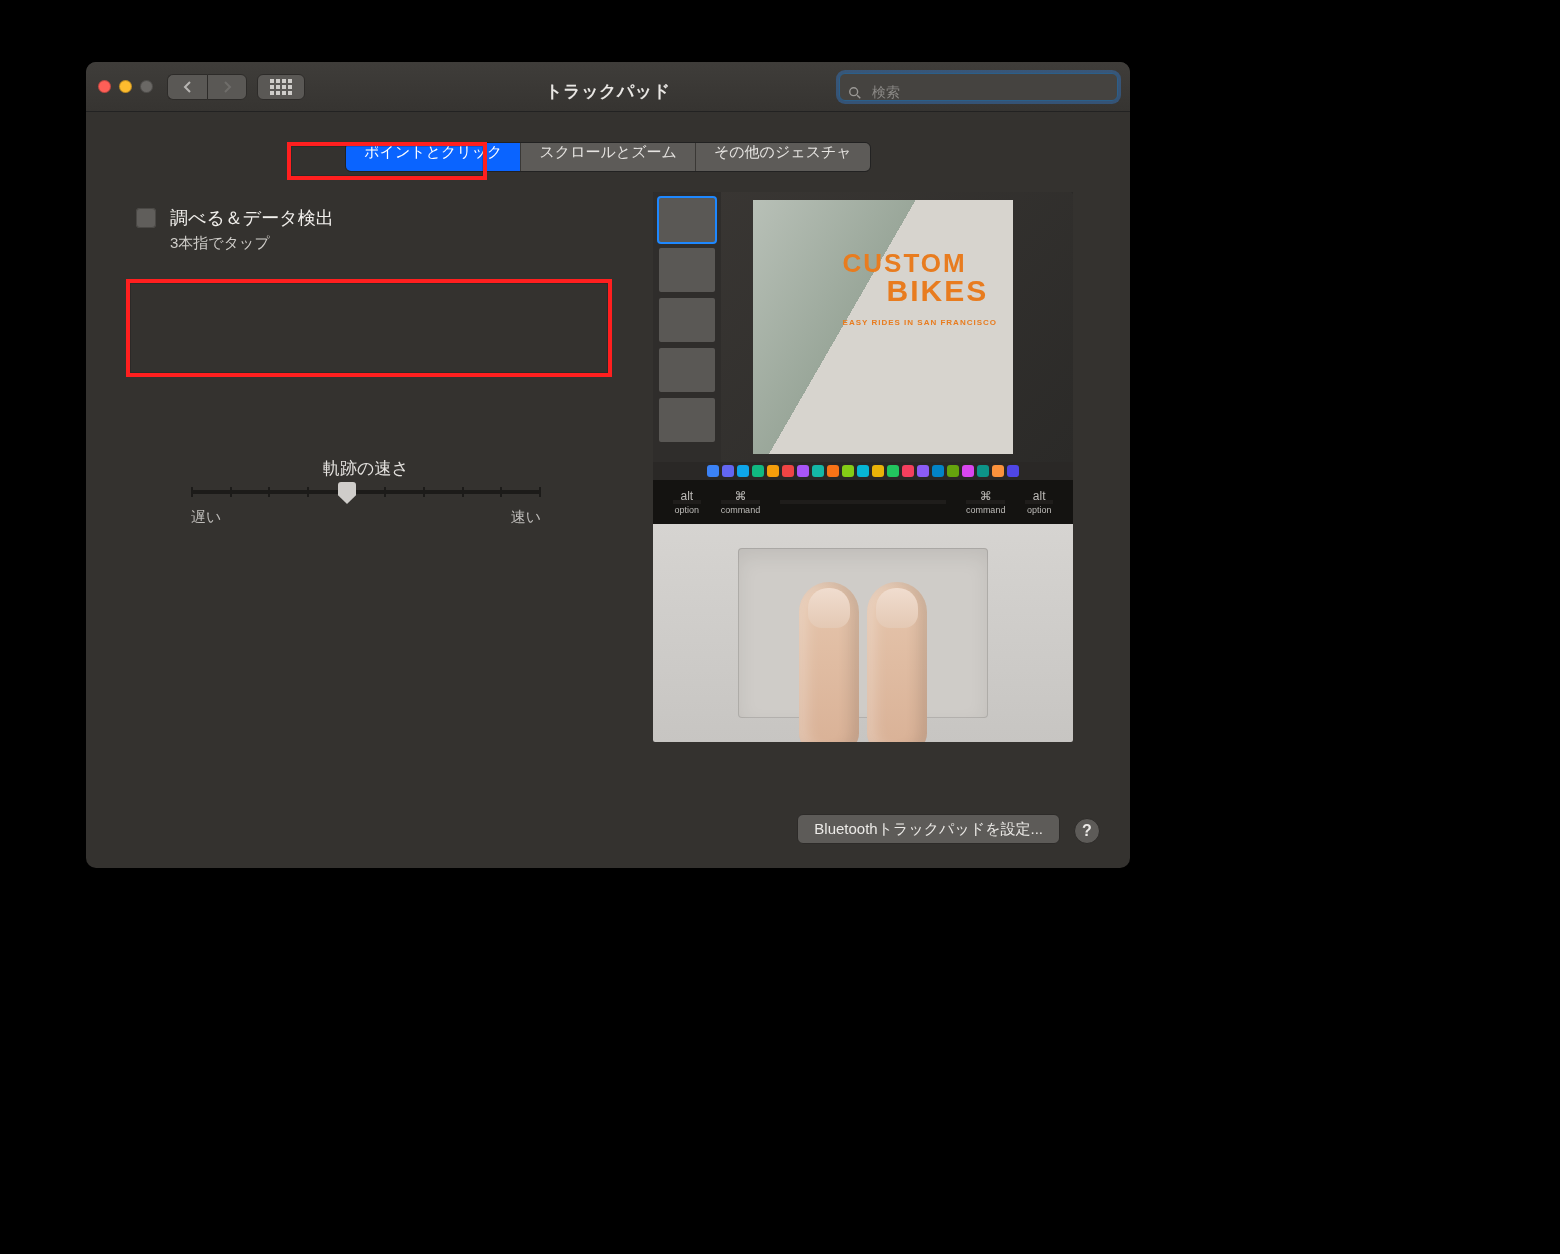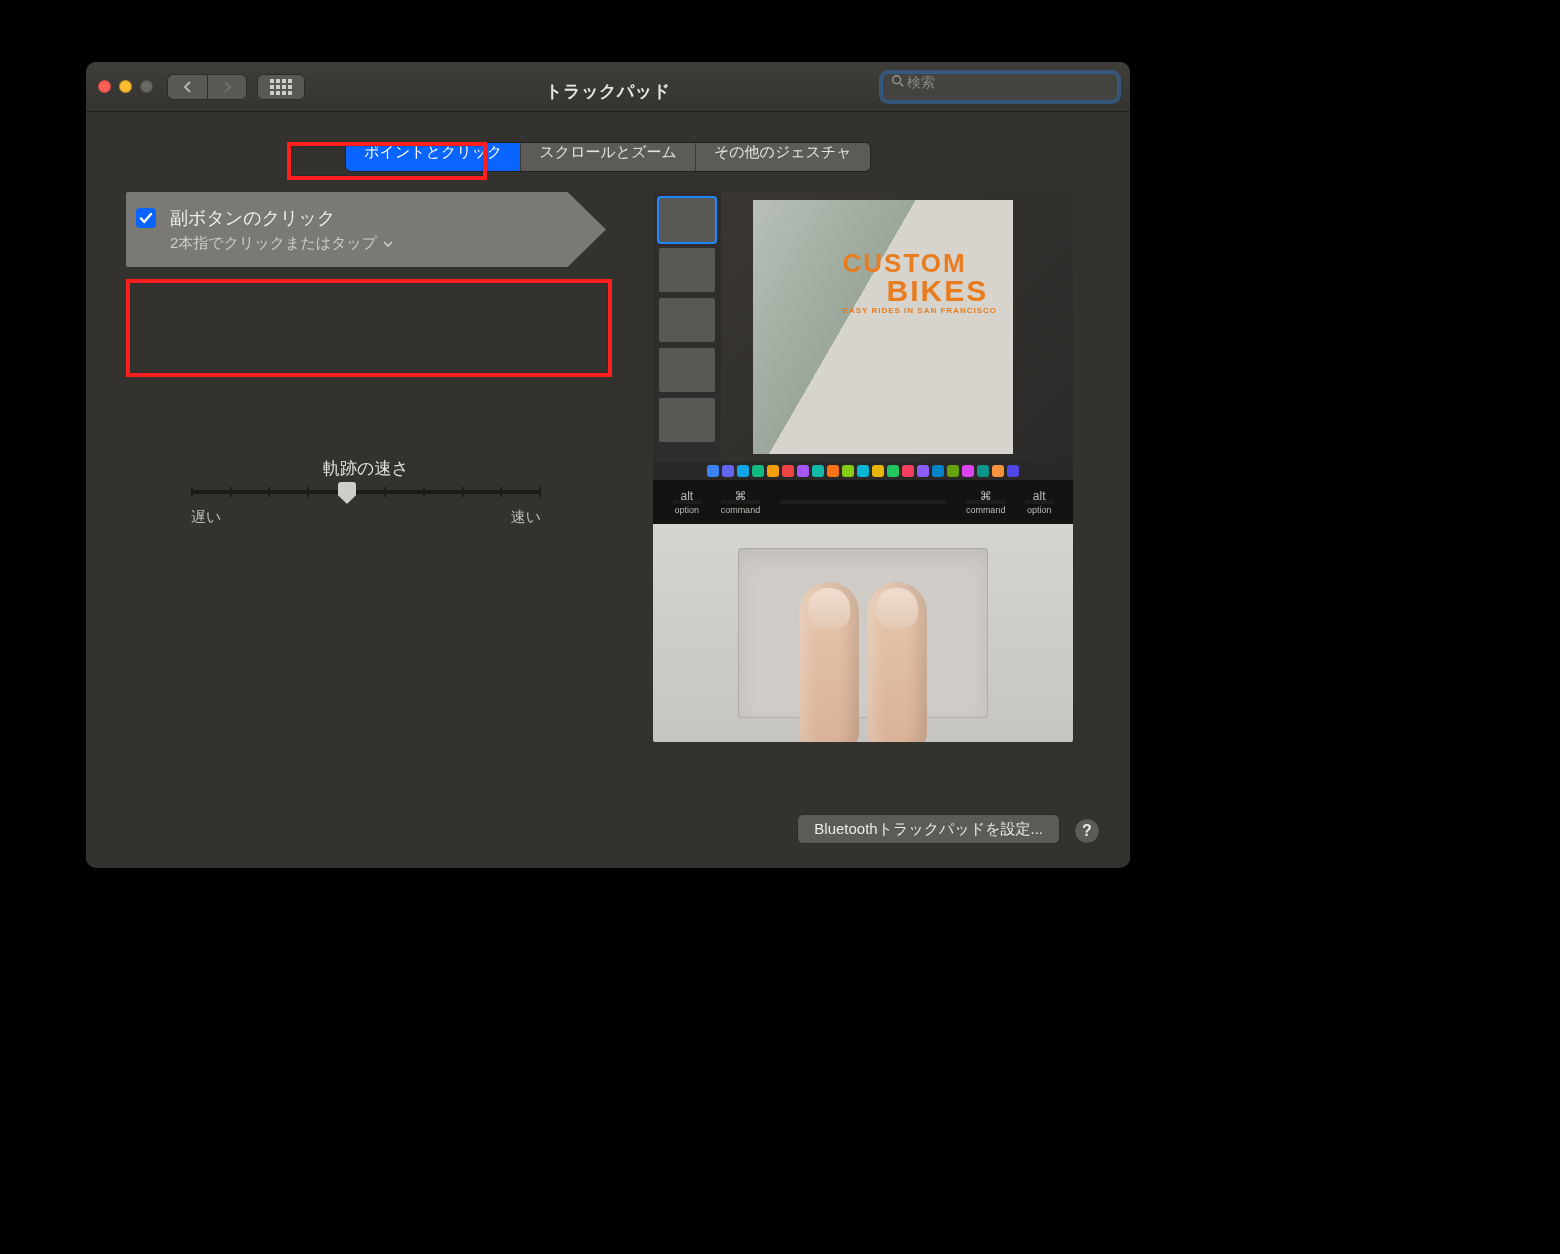--- a/index.html
+++ b/index.html
@@ -30,23 +30,23 @@
     width:48px; height:26px; margin-left:10px; border-radius:6px;
     background:#5a5855; border:1px solid #2d2b29; display:flex; align-items:center; justify-content:center;
   }
   .grid-icon { display:grid; grid-template-columns:repeat(4,4px); grid-auto-rows:4px; gap:2px; }
   .grid-icon span { background:#cfcdca; width:4px; height:4px; }
   .title-center {
     position:absolute; left:0; right:0; text-align:center; color:#e9e7e4;
     font-size:17px; font-weight:600; letter-spacing:.5px; pointer-events:none;margin-top:9px;
   }
   .search {
-    margin-left:auto; width:236px; height:28px; border-radius:6px;
+    margin-left:auto; width:279px; height:28px; border-radius:6px;
     background:#454340; border:1px solid #2b5f8a; box-shadow: 0 0 0 3px rgba(50,120,200,.45);
-    display:flex; align-items:flex-start; padding:0 8px; gap:2px;
+    display:flex; align-items:flex-end; padding:0 8px; gap:10px;
   }
   .search svg { width:14px; height:14px; color:#9b9996; }
   .search input {
     flex:1; background:transparent; border:none; outline:none; color:#ddd;
     font-size:14px;
   }
   .search input::placeholder { color:#8a8885; }
 
   .tabs { display:flex; justify-content:center; margin-top:30px; }
   .tabbar { display:flex; border-radius:6px; overflow:hidden; border:1px solid #222; }
@@ -110,21 +110,21 @@
   .mini-thumb { width:56px; height:44px; background:#5a5855; border-radius:2px; }
   .mini-thumb.sel { box-shadow: 0 0 0 2px #1e88ff; }
   .mini-main { flex:1; background:#e8e6e2; margin:8px 60px 8px 8px; position:relative; display:flex; }
   .mini-img { flex:1; background:linear-gradient(120deg,#b8c0b7 0%, #9aa79a 40%, #d7d4ce 40%, #d7d4ce 100%); position:relative;}
   .mini-overlay {
     position:absolute; right:16px; top:50px; text-align:left;
     font-weight:800; letter-spacing:2px;
   }
   .mini-overlay .l1 { color:#e87c1f; font-size:26px; line-height:1; }
   .mini-overlay .l2 { color:#e87c1f; font-size:30px; line-height:1;margin-left:44px; }
-  .mini-overlay .l3 { color:#e87c1f; font-size:8px; letter-spacing:1px; margin-top:0; font-weight:600;}
+  .mini-overlay .l3 { color:#e87c1f; font-size:8px; letter-spacing:1px; margin-top:12px; font-weight:600;}
   .dockbar { height:18px; background:#2a2826; display:flex; align-items:center; justify-content:center; gap:3px; padding:0 6px;}
   .dockbar span { width:12px; height:12px; border-radius:3px; }
   .keyrow { height:44px; background:#141311; display:flex; gap:20px; padding:20px;}
   .key { background:#1f1d1b; flex:1; display:flex; flex-direction:column; align-items:center; justify-content:center; color:#bdbbb8; font-size:9px; gap:2px;}
   .key .sym { font-size:12px; }
   .key.space { flex:6; }
   .trackpad-area {
     flex:1; background:linear-gradient(#d6d4d1,#c7c5c2); position:relative;
     display:flex; align-items:center; justify-content:center;
   }
@@ -222,37 +222,28 @@
           </div>
         <div class="tab">
             <span>その他のジェスチャ</span>
           </div>
       </div>
     </div>
 
     <div class="content">
       <div class="leftcol">
 
-
-        <div class="option-row selected">
-          <div class="checkbox checked">
-            <svg viewBox="0 0 14 14">
-                <path d="M2 7.5 5.2 11 12 3" fill="none" stroke="currentColor" stroke-width="2.4" stroke-linecap="round" stroke-linejoin="round"></path>
-              </svg>
-          </div>
+        <div class="option-row">
+          <div class="checkbox unchecked"></div>
           <div class="texts">
-            <div class="primary">副ボタンのクリック</div>
-            <div class="secondary">
-              <span>2本指でクリックまたはタップ</span>
-              <span class="chev"><svg viewBox="0 0 10 10">
-                    <path d="M1 3l4 4 4-4" fill="none" stroke="currentColor" stroke-width="1.6"></path>
-                  </svg></span>
-            </div>
-          </div>
-        </div>
+            <div class="primary">調べる＆データ検出</div>
+            <div class="secondary">3本指でタップ</div>
+          </div>
+        </div>
+
 
 
         <div class="tracking">
           <div class="tracking-label">軌跡の速さ</div>
           <div class="slider-wrap">
             <div class="slider-line"></div>
             <div class="ticks">
                 <span></span>
                 <span></span>
                 <span></span>

